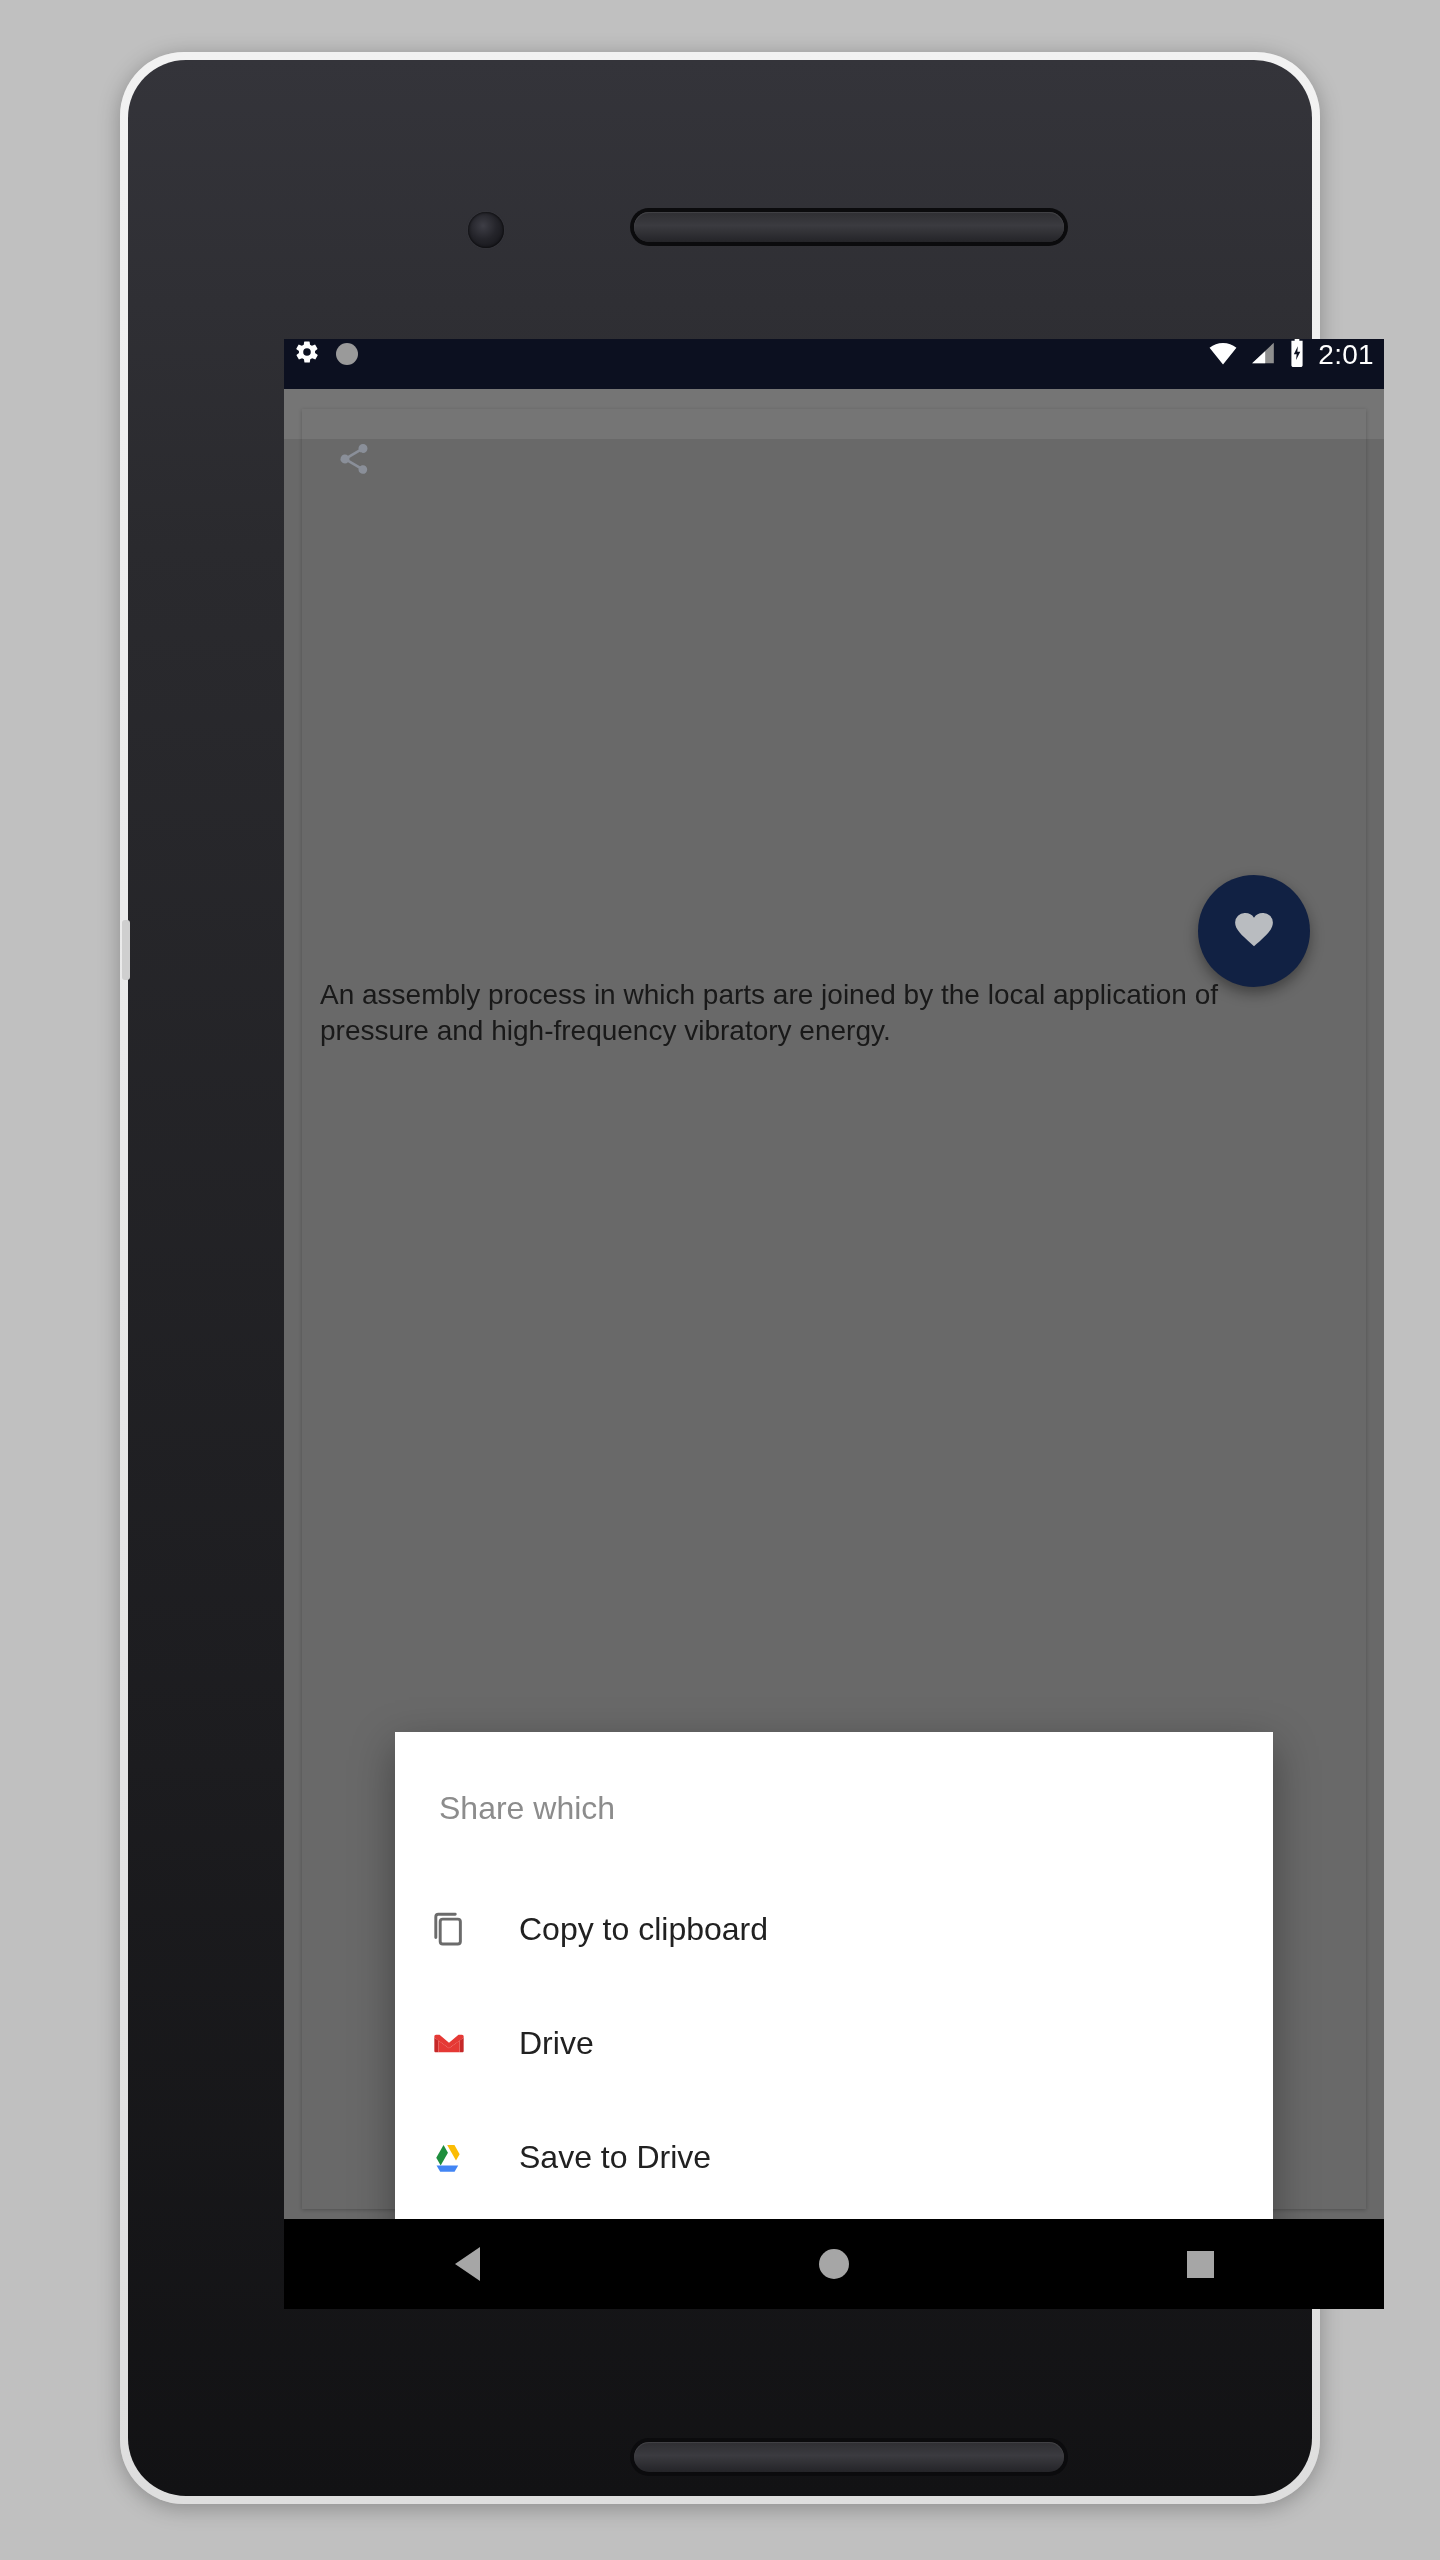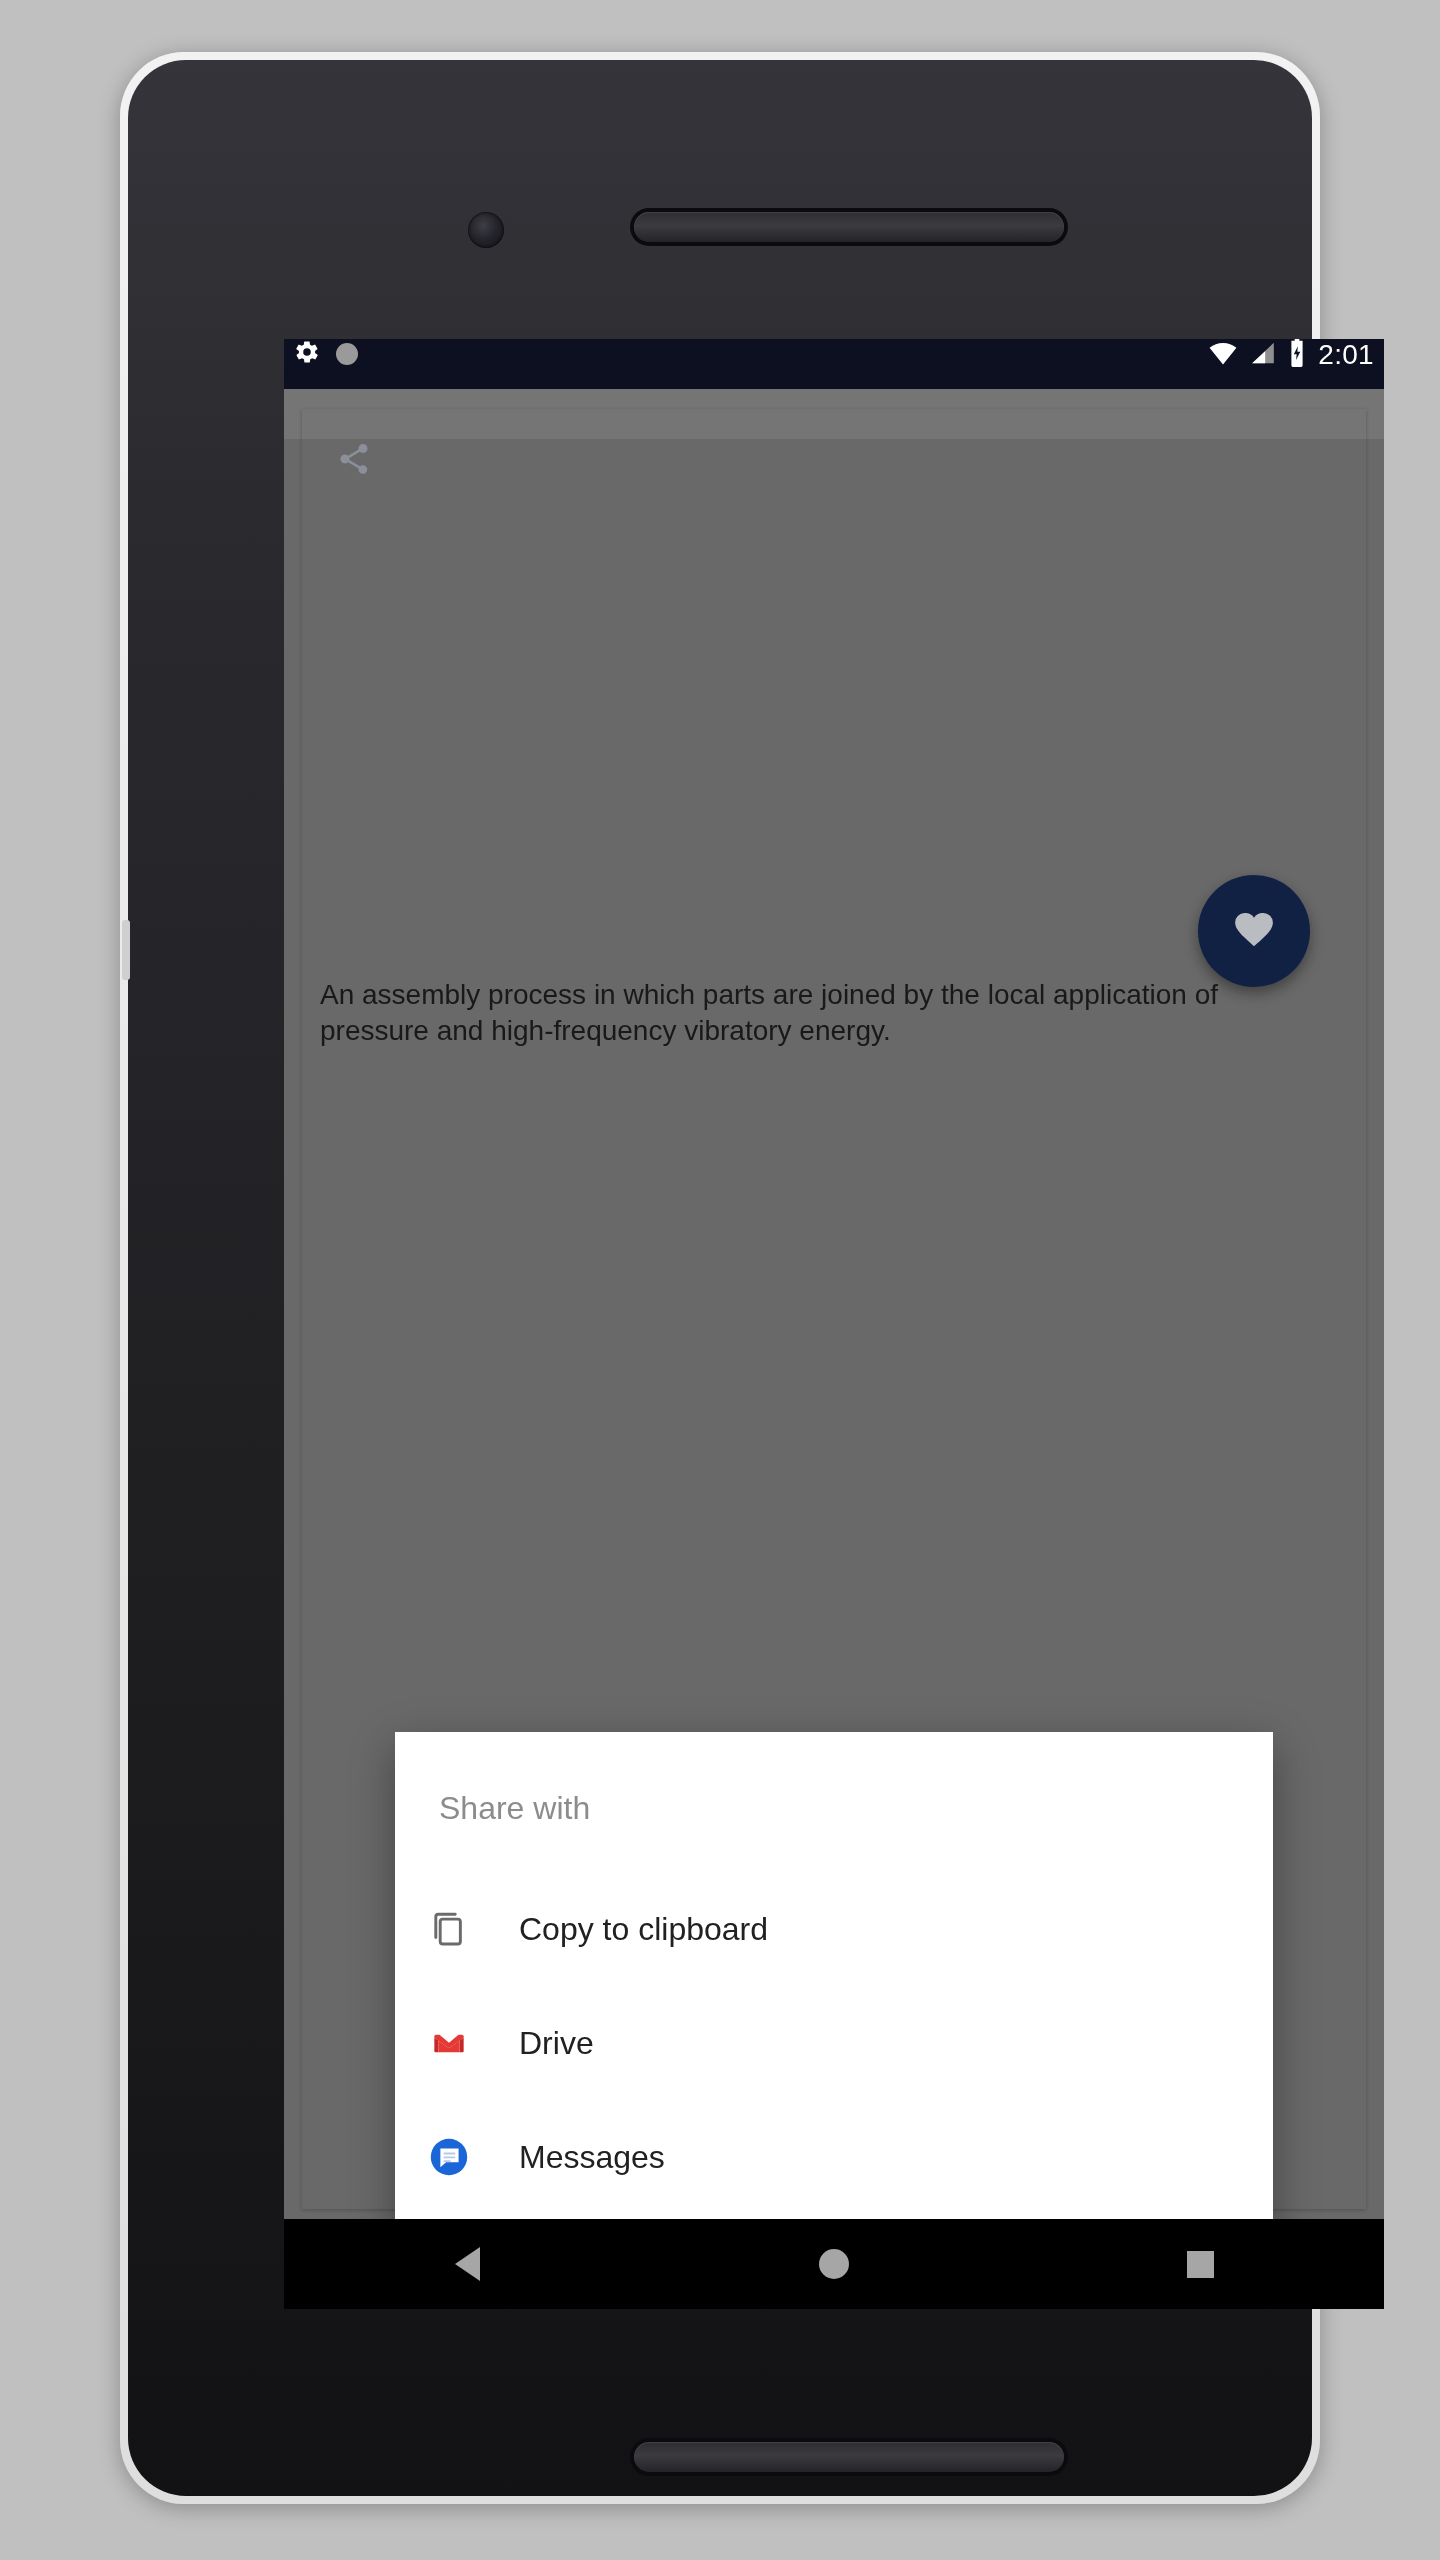--- a/index.html
+++ b/index.html
@@ -338,21 +338,21 @@
           </span>
         </div>
 
         <div id="description-text">An assembly process in which parts are joined by the local application of pressure and high-frequency vibratory energy.</div>
       </div>
 
       <div id="dialog-scrim"></div>
     </div>
 
     <div id="share-dialog">
-      <div id="dialog-title">Share with</div>
+      <div id="dialog-title">Share which</div>
 
       <div id="share-target-list">
 
         <div class="share-item">
           <span class="share-item-icon">
             <svg width="44" height="44" viewBox="0 0 24 24">
               <rect x="7.2" y="6.6" width="11" height="13.6" rx="1.4" fill="none" stroke="#6b6b6b" stroke-width="1.6"></rect>
               <path d="M15.4 4H6.2A1.4 1.4 0 0 0 4.8 5.4v11.2" fill="none" stroke="#6b6b6b" stroke-width="1.6" stroke-linecap="round"></path>
             </svg>
           </span>
@@ -366,34 +366,20 @@
               <path fill="#ffffff" d="M10 16h28v18H10z"></path>
               <path fill="#e53935" d="M10.5 15.5h3.6l9.9 8.2 9.9-8.2h3.6c1 0 1.8.8 1.8 1.8v1.1L24 29.6 8.7 18.4v-1.1c0-1 .8-1.8 1.8-1.8z"></path>
               <path fill="#c62828" d="M8.7 18.4l4.2 3.1v12.1H10c-.8 0-1.3-.6-1.3-1.3V18.4z"></path>
               <path fill="#c62828" d="M39.3 18.4v13.9c0 .7-.5 1.3-1.3 1.3h-2.9V21.5l4.2-3.1z"></path>
               <path fill="#e53935" d="M12.9 21.5l11.1 8.1 11.1-8.1v12.1H12.9z"></path>
             </svg>
           </span>
           <span class="share-item-label">Drive</span>
         </div>
 
-        <div class="share-item">
-          <span class="share-item-icon">
-            <svg width="46" height="46" viewBox="0 0 48 48">
-              <circle cx="24" cy="24" r="19" fill="#1a65d8"></circle>
-              <path fill="#ffffff" d="M15 15h19v14.4h-13l-6 5.2V15z"></path>
-              <g fill="#b8c9e8">
-                <rect x="18.2" y="19.4" width="12.4" height="1.9" rx="0.9"></rect>
-                <rect x="18.2" y="23.4" width="12.4" height="1.9" rx="0.9"></rect>
-                <rect x="18.2" y="27.4" width="7.6" height="1.9" rx="0.9"></rect>
-              </g>
-            </svg>
-          </span>
-          <span class="share-item-label">Messages</span>
-        </div>
 
         <div class="share-item">
           <span class="share-item-icon">
             <svg width="46" height="46" viewBox="0 0 48 48">
               <circle cx="24" cy="24" r="20" fill="#ffffff"></circle>
               <path fill="#1e8e3e" d="M15.3 32.8l-4.6-8 7.6-13.2 4.6 8z"></path>
               <path fill="#fbbc04" d="M29.7 11.6h-7.6l9.2 16 3.8-6.6z"></path>
               <path fill="#4285f4" d="M11 32.8h22.6l-3.8 6.6H14.8z"></path>
             </svg>
           </span>

